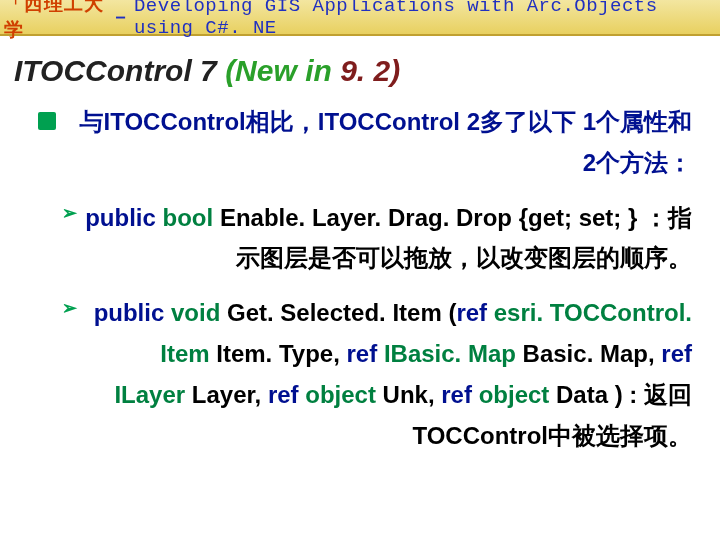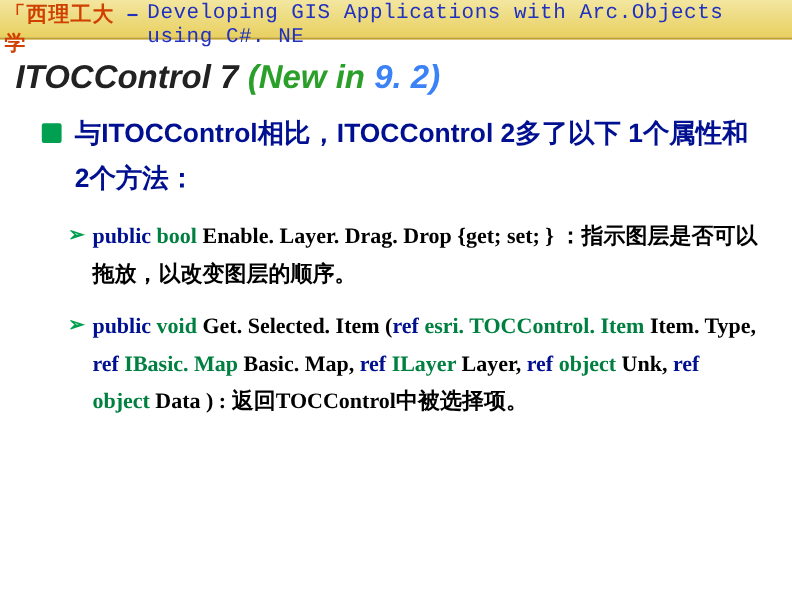--- a/index.html
+++ b/index.html
@@ -9,20 +9,21 @@
     height: 540px;
     background: #fff;
     font-family: "Arial", "Microsoft YaHei", sans-serif;
     overflow: hidden;
   }
   .header {
     height: 34px;
     background: linear-gradient(#f3e6a0, #e8d060);
     border-bottom: 2px solid #c0a030;
     display: flex;
+    align-items: center;
     padding: 0 4px;
     font-family: "SimSun", serif;
   }
   .header .uni {
     color: #d04000;
     font-size: 19px;
     font-weight: bold;
     letter-spacing: 1px;
   }
   .header .dash {
@@ -39,23 +40,24 @@
   }
   .title {
     margin: 18px 14px 14px 14px;
     font-size: 30px;
     font-weight: bold;
     font-style: italic;
     font-family: "Arial", sans-serif;
   }
   .title .t1 { color: #222; }
   .title .t2 { color: #2aa02a; }
-  .title .t3 { color: #3b82f6; }
+  .title .t3 { color: #7f1d1d; }
   .content {
     padding: 0 28px 0 38px;
+    text-align: right;
   }
   .top-item {
     position: relative;
     font-size: 24px;
     font-weight: bold;
     color: #001090;
     line-height: 1.7;
     margin-bottom: 14px;
     padding-left: 30px;
   }
@@ -64,27 +66,26 @@
     position: absolute;
     left: 0;
     top: 10px;
     width: 18px;
     height: 18px;
     background: #00a050;
     border-radius: 2px;
   }
   .sub {
     position: relative;
-    font-size: 20px;
+    font-size: 24px;
     font-weight: bold;
     color: #000;
     line-height: 1.7;
     margin: 0 0 14px 24px;
     padding-left: 22px;
-    font-family: Liberation Serif, serif;
   }
   .sub::before {
     content: "➢";
     position: absolute;
     left: 0;
     top: 0;
     color: #00a050;
     font-size: 18px;
   }
   .sub .kw { color: #001090; }

